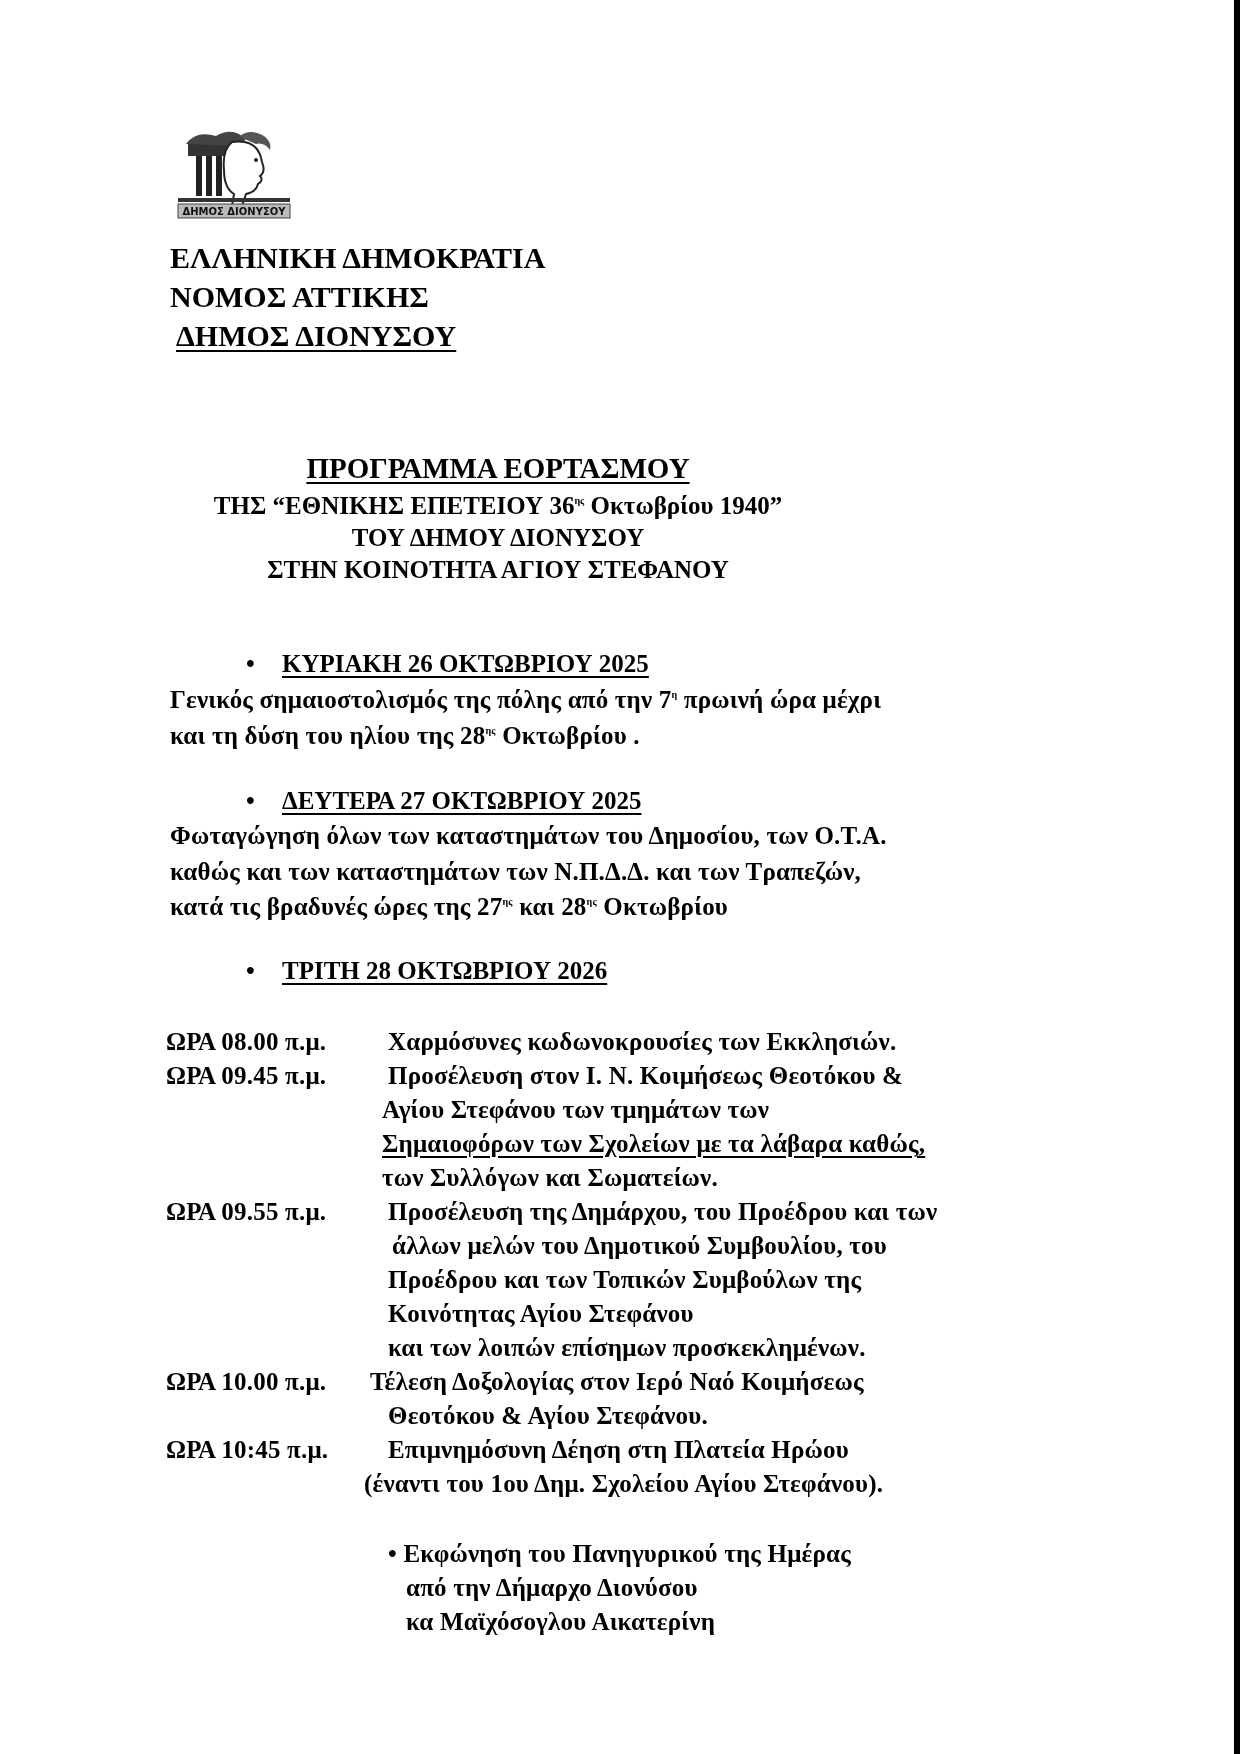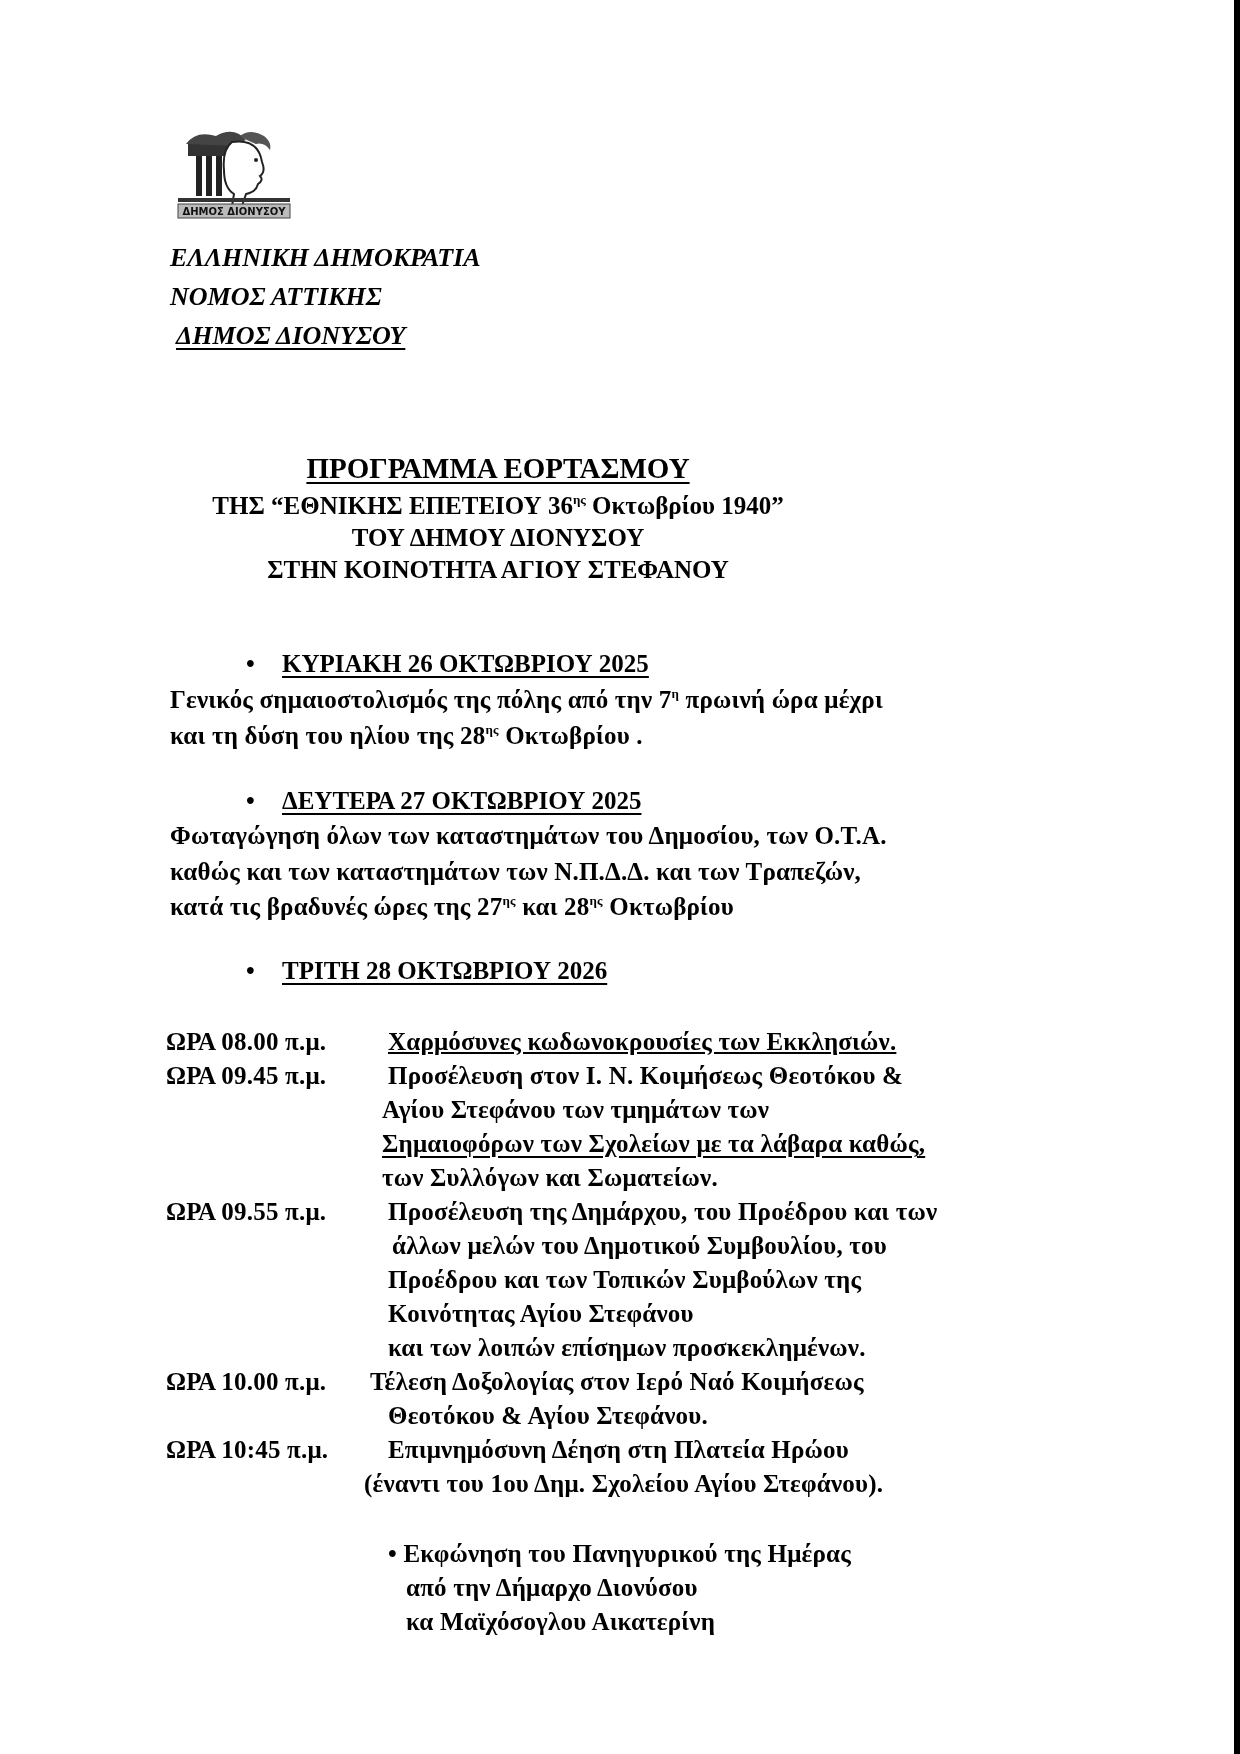--- a/index.html
+++ b/index.html
@@ -9,27 +9,27 @@
       font-family: "Liberation Serif", "DejaVu Serif", serif;
       font-weight: bold;
     }
     .scan-edge {
       position: absolute; top: 0; right: 0; width: 6px; height: 1754px; background: #000;
     }
     .abs { position: absolute; white-space: nowrap; }
     .logo {
       position: absolute; left: 172px; top: 126px; width: 124px; height: 100px;
     }
-    .hdr { font-size: 26px; line-height: 34px; font-style: italic; }
+    .hdr { font-size: 30px; line-height: 34px; }
     .u { text-decoration: underline; text-decoration-thickness: 2px; text-underline-offset: 4px; }
     .center { left: 0; width: 996px; text-align: center; }
     .title { font-size: 29px; }
     .sub { font-size: 25px; }
     .body { font-size: 25px; letter-spacing: 0.2px; }
-    sup { font-size: 13px; vertical-align: 10px; line-height: 0; }
+    sup { font-size: 10px; vertical-align: 10px; line-height: 0; }
     .bullet::before { content: "\2022"; display: inline-block; width: 36px; }
   </style>
 </head>
 <body>
 
 <div class="scan-edge"></div>
 
 <div class="logo">
   <svg width="124" height="100" viewBox="0 0 124 100">
     <rect x="16" y="18" width="44" height="12" fill="#333"></rect>
@@ -62,21 +62,21 @@
 <div class="abs body" style="left:170px; top:722px;"><span>και τη δύση  του ηλίου  της   28</span><sup>ης</sup><span> Οκτωβρίου .</span></div>
 
 <div class="abs sub bullet" style="left:246px; top:787px;"><span class="u">ΔΕΥΤΕΡΑ  27  ΟΚΤΩΒΡΙΟΥ 2025</span></div>
 <div class="abs body" style="left:170px; top:822px;">Φωταγώγηση  όλων των καταστημάτων του Δημοσίου, των Ο.Τ.Α.</div>
 <div class="abs body" style="left:170px; top:858px;">καθώς  και  των  καταστημάτων  των  Ν.Π.Δ.Δ.  και  των  Τραπεζών,</div>
 <div class="abs body" style="left:170px; top:893px;"><span>κατά  τις  βραδυνές ώρες  της  27</span><sup>ης</sup><span>  και  28</span><sup>ης</sup><span>   Οκτωβρίου</span></div>
 
 <div class="abs sub bullet" style="left:246px; top:957px;"><span class="u">ΤΡΙΤΗ 28  ΟΚΤΩΒΡΙΟΥ 2026</span></div>
 
 <div class="abs body" style="left:166px; top:1028px;">ΩΡΑ  08.00 π.μ.</div>
-<div class="abs body" style="left:388px; top:1028px;text-decoration:underline;">Χαρμόσυνες κωδωνοκρουσίες των Εκκλησιών.</div>
+<div class="abs body" style="left:388px; top:1028px;">Χαρμόσυνες κωδωνοκρουσίες των Εκκλησιών.</div>
 
 <div class="abs body" style="left:166px; top:1062px;">ΩΡΑ  09.45 π.μ.</div>
 <div class="abs body" style="left:388px; top:1062px;">Προσέλευση  στον Ι. Ν. Κοιμήσεως Θεοτόκου &amp;</div>
 <div class="abs body" style="left:382px; top:1096px;">Αγίου Στεφάνου  των  τμημάτων  των</div>
 <div class="abs body u" style="left:382px; top:1130px;">Σημαιοφόρων   των  Σχολείων με τα λάβαρα καθώς,</div>
 <div class="abs body" style="left:382px; top:1164px;">των  Συλλόγων και Σωματείων.</div>
 
 <div class="abs body" style="left:166px; top:1198px;">ΩΡΑ   09.55 π.μ.</div>
 <div class="abs body" style="left:388px; top:1198px;">Προσέλευση  της Δημάρχου, του Προέδρου και των</div>
 <div class="abs body" style="left:392px; top:1232px;">άλλων μελών του Δημοτικού Συμβουλίου,  του</div>

